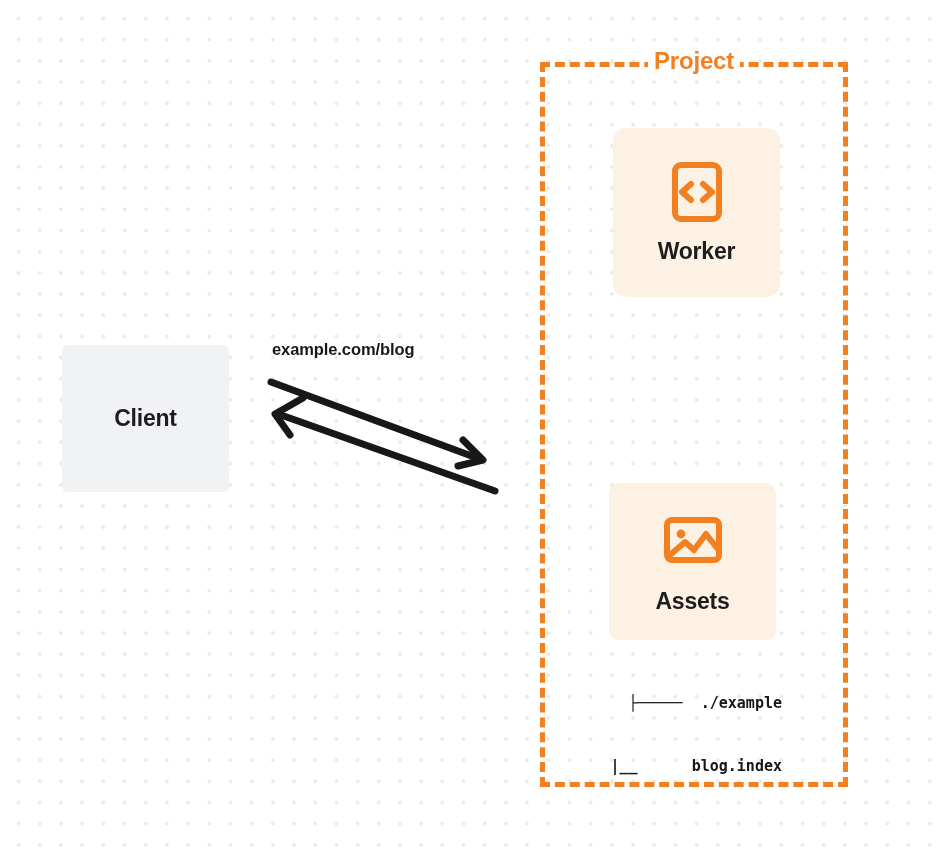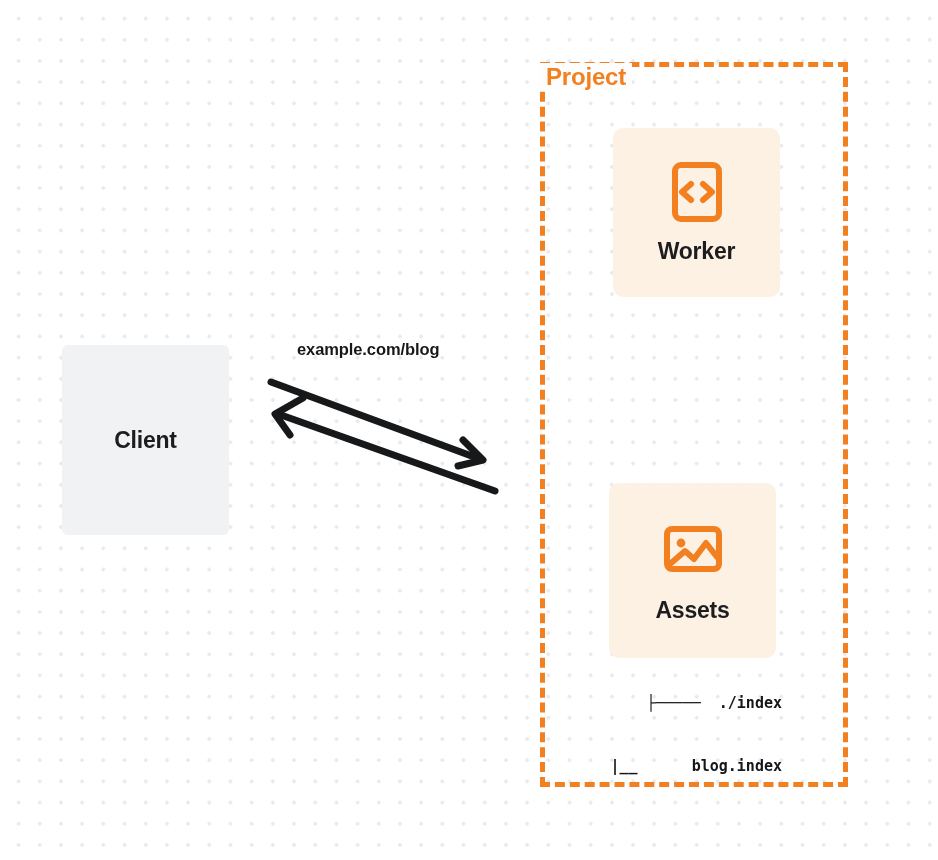--- a/index.html
+++ b/index.html
@@ -23,38 +23,38 @@
     width: 938px;
     height: 860px;
   }
 
   
   .client-node {
     position: absolute;
     left: 62px;
     top: 345px;
     width: 167px;
-    height: 190px;
+    height: 147px;
     background: #f1f2f4;
     border-radius: 6px;
     display: flex;
     align-items: center;
     justify-content: center;
   }
   .client-label {
     font-size: 23px;
     font-weight: bold;
     color: #1d1d1f;
     letter-spacing: -0.2px;
   }
 
   
   .edge-label {
     position: absolute;
-    left: 297px;
+    left: 272px;
     top: 340px;
     font-size: 16.5px;
     font-weight: bold;
     color: #17181a;
     letter-spacing: -0.1px;
     white-space: nowrap;
   }
   .arrows-svg {
     position: absolute;
     left: 255px;
@@ -71,44 +71,43 @@
     width: 308px;
     height: 725px;
     box-sizing: border-box;
     border: 5px dashed #f38020;
   }
   .project-title {
     position: absolute;
     left: 540px;
     top: 47px;
     width: 308px;
-    text-align: left;
+    text-align: center;
     font-size: 24px;
     font-weight: bold;
     color: #f38020;
     letter-spacing: -0.2px;
-    margin-top: 16px;
   }
   .project-title span {
     background: #fdfdfd;
     padding: 0 6px;
   }
 
   
   .svc-card {
     position: absolute;
     background: #fdf1e4;
     border-radius: 10px;
     display: flex;
     flex-direction: column;
     align-items: center;
     justify-content: center;
   }
-  .svc-worker { left: 613px; top: 128px; width: 167px; height: 169px; }
-  .svc-assets { left: 609px; top: 483px; width: 167px; height: 175px; text-align: center; }
+  .svc-worker { left: 613px; top: 128px; width: 167px; height: 169px; border-radius: 13px; }
+  .svc-assets { left: 609px; top: 483px; width: 167px; height: 157px; text-align: center; }
 
   .svc-icon {
     width: 64px;
     height: 64px;
     display: block;
   }
   .svc-worker .svc-icon { margin-bottom: 14px; }
   .svc-assets .svc-icon { margin-bottom: 16px; }
 
   .svc-name {
@@ -174,18 +173,18 @@
   <div class="svc-card svc-assets">
     <svg class="svc-icon" viewBox="0 0 64 64">
       <rect x="6" y="12" width="52" height="40" rx="5" ry="5" fill="none" stroke="#f38020" stroke-width="6"></rect>
       <circle cx="20" cy="26" r="4.4" fill="#f38020"></circle>
       <polyline points="9,47 24,34 33,42 45,26 56,40" fill="none" stroke="#f38020" stroke-width="6" stroke-linecap="round" stroke-linejoin="round"></polyline>
     </svg>
     <div class="svc-name">Assets</div>
   </div>
 
   <div class="asset-tree">
-    <div>├─────  ./index</div>
+    <div>├─────  ./example</div>
     <div>|__      blog.index</div>
     
   </div>
 
 </div>
 
 </body></html>

